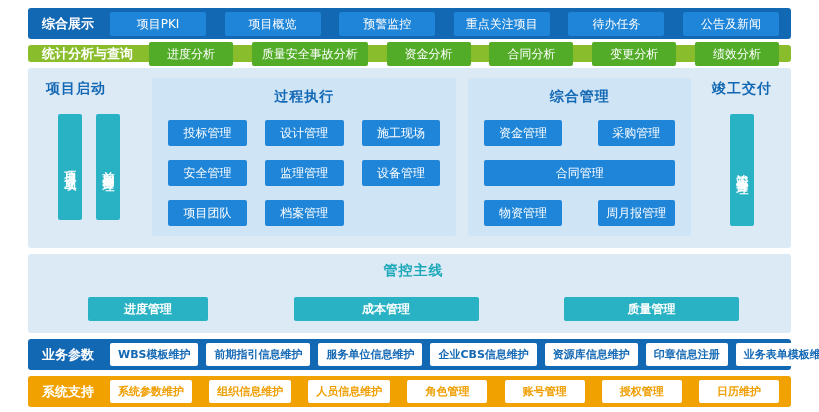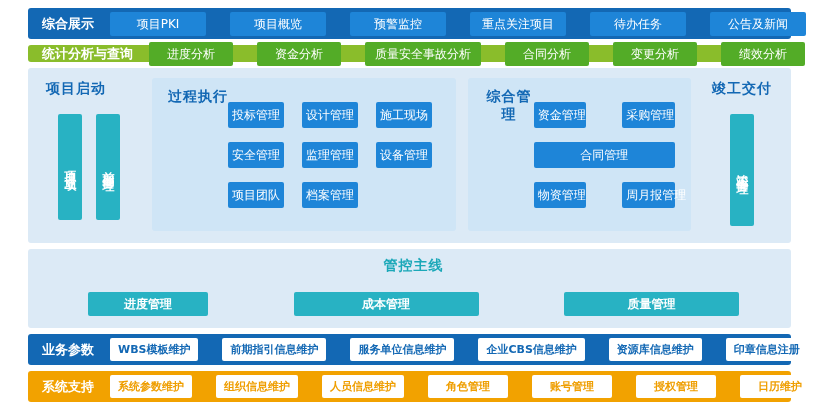--- a/index.html
+++ b/index.html
@@ -5,36 +5,36 @@
   * { margin:0; padding:0; box-sizing:border-box; }
   html,body { background:#ffffff; }
   body { font-family:"DejaVu Sans","Liberation Sans",sans-serif; }
   .page { width:819px; height:412px; background:#fff; padding:8px 28px 10px; display:flex; flex-direction:column; gap:6px; }
 
   .bar { display:flex; align-items:center; border-radius:3px; padding:0 12px 0 14px; flex:0 0 auto; }
   .bar-blue { background:#1368b4; height:31px; }
   .bar-green { background:#8abd2b; height:17px; }
   .bar-orange { background:#f2a200; height:31px; }
   .bar-label { color:#fff; font-weight:bold; font-size:13px; white-space:nowrap; margin-right:16px; }
-  .bar-items { flex:1; display:flex; justify-content:space-between; align-items:center; gap:24px; }
+  .bar-items { flex:1; display:flex; justify-content:space-between; align-items:center; gap:8px; }
 
   .btn { border:none; color:#fff; font-size:12px; line-height:1; padding:6px 10px; border-radius:2px; cursor:pointer; white-space:nowrap; text-align:center; font-family:inherit; }
   .btn-blue { background:#1e85d8; min-width:96px; }
   .btn-green { background:#53ac27; min-width:84px; }
   .btn-white-blue { background:#fff; color:#1368b4; font-weight:bold; font-size:11px; padding:6px 8px; }
   .btn-white-orange { background:#fff; color:#ef9e00; font-weight:bold; font-size:11px; padding:6px 8px; min-width:80px; }
 
   .main { background:#dceaf6; border-radius:3px; flex:1 1 auto; display:flex; gap:12px; padding:10px 10px 12px; }
   .col-title { color:#1368b4; font-weight:bold; font-size:14px; letter-spacing:1px; }
   .startup { width:102px; display:flex; flex-direction:column; padding-top:2px; }
   .startup .col-title { text-align:left; padding-left:8px; }
   .v-buttons { flex:1; display:flex; justify-content:center; align-items:flex-start; gap:14px; padding-top:16px; }
   .btn-teal-v { background:#28b2c3; color:#fff; writing-mode:vertical-rl; text-orientation:upright; font-size:12px; font-weight:bold; width:24px; height:106px; display:flex; align-items:center; justify-content:center; border-radius:2px; cursor:pointer; letter-spacing:3px; }
 
-  .panel { background:#cfe5f6; border-radius:3px; padding:10px 16px; display:flex; flex-direction:row; }
+  .panel { background:#cfe5f6; border-radius:3px; padding:10px 16px; display:flex; flex-direction:column; }
   .panel .col-title { text-align:center; }
   .process { flex:1.5; }
   .comprehensive { flex:1.05; }
   .grid { display:grid; gap:14px 18px; margin-top:14px; align-content:start; }
   .grid-3 { grid-template-columns:repeat(3,1fr); }
   .grid-2 { grid-template-columns:repeat(2,1fr); gap:14px 36px; }
   .grid .btn { padding:7px 4px; min-width:0; }
   .span-2 { grid-column:1 / -1; }
 
   .completion { width:78px; display:flex; flex-direction:column; align-items:center; padding-top:2px; }
@@ -61,22 +61,22 @@
       <div class="btn btn-blue">重点关注项目</div>
       <div class="btn btn-blue">待办任务</div>
       <div class="btn btn-blue">公告及新闻</div>
     </div>
   </div>
 
   <div class="bar bar-green">
     <div class="bar-label">统计分析与查询</div>
     <div class="bar-items">
       <div class="btn btn-green">进度分析</div>
+      <div class="btn btn-green">质量安全事故分析</div>
       <div class="btn btn-green">资金分析</div>
-      <div class="btn btn-green">质量安全事故分析</div>
       <div class="btn btn-green">合同分析</div>
       <div class="btn btn-green">变更分析</div>
       <div class="btn btn-green">绩效分析</div>
     </div>
   </div>
 
   <div class="main">
 
     <div class="startup">
       <div class="col-title">项目启动</div>

